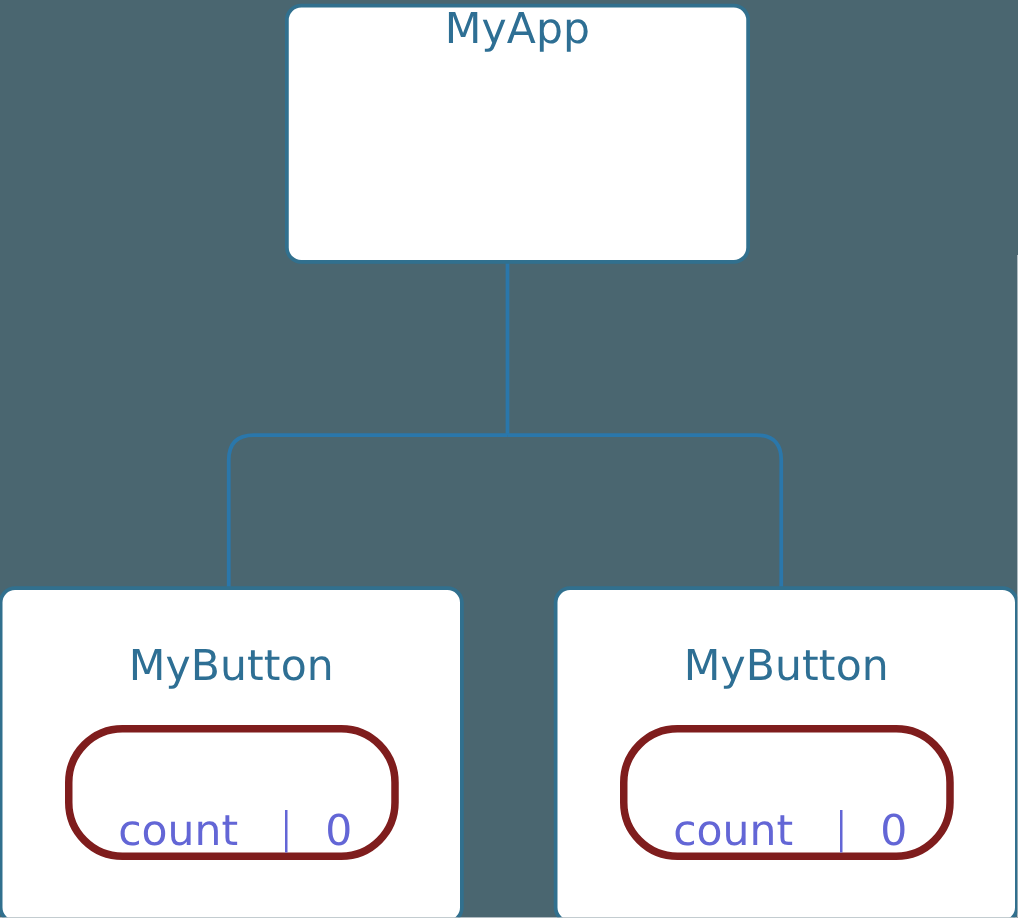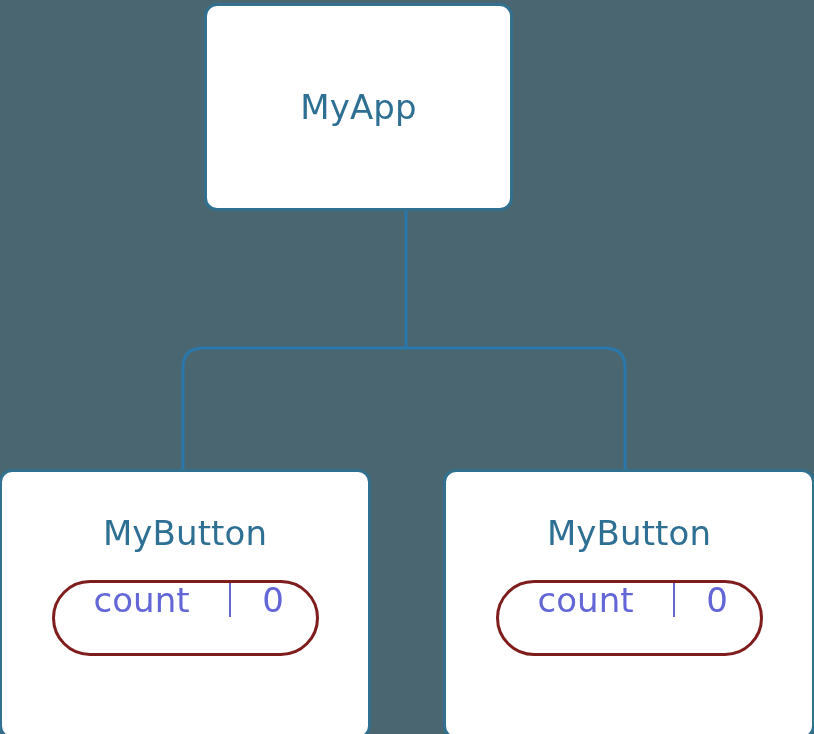--- a/index.html
+++ b/index.html
@@ -27,25 +27,24 @@
     position: absolute;
     background: #ffffff;
     border: 3px solid #31708e;
     border-radius: 13px;
     box-sizing: border-box;
     display: flex;
     flex-direction: column;
     align-items: center;
   }
   .node-root {
-    left: 204px;
+    left: 228px;
     top: 3px;
-    width: 309px;
+    width: 372px;
     height: 208px;
-    justify-content: center;
   }
   .node-child {
     width: 372px;
     height: 270px;
     top: 469px;
     justify-content: flex-start;
     padding-top: 44px;
   }
   .node-child-left  { left: -1px; }
   .node-child-right { left: 443px; }
@@ -53,27 +52,27 @@
   .node-title {
     color: #2e6f94;
     font-size: 34px;
     line-height: 1;
     letter-spacing: 0.1px;
     white-space: nowrap;
   }
 
   .state-pill {
     margin-top: 30px;
-    height: 76px;
+    height: 108px;
     width: 267px;
-    border: 3px solid #7f1d1d;
+    border: 6px solid #7f1d1d;
     border-radius: 46px;
     box-sizing: border-box;
     display: flex;
-    align-items: flex-start;
+    align-items: flex-end;
     background: transparent;
   }
   .pill-key, .pill-val {
     display: flex;
     align-items: center;
     justify-content: center;
     color: #6366d6;
     font-size: 34px;
     line-height: 1;
     box-sizing: border-box;

